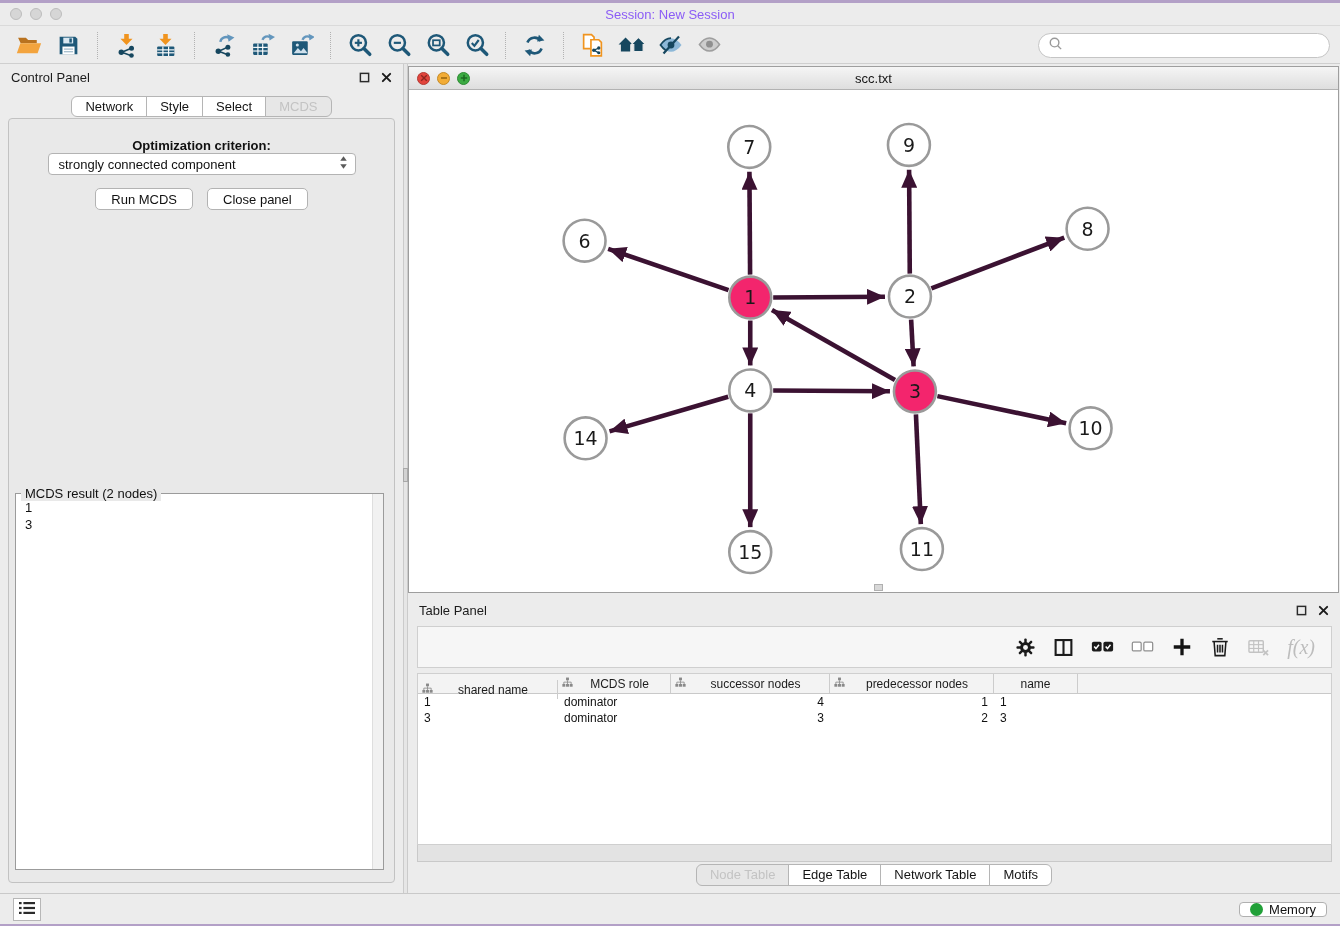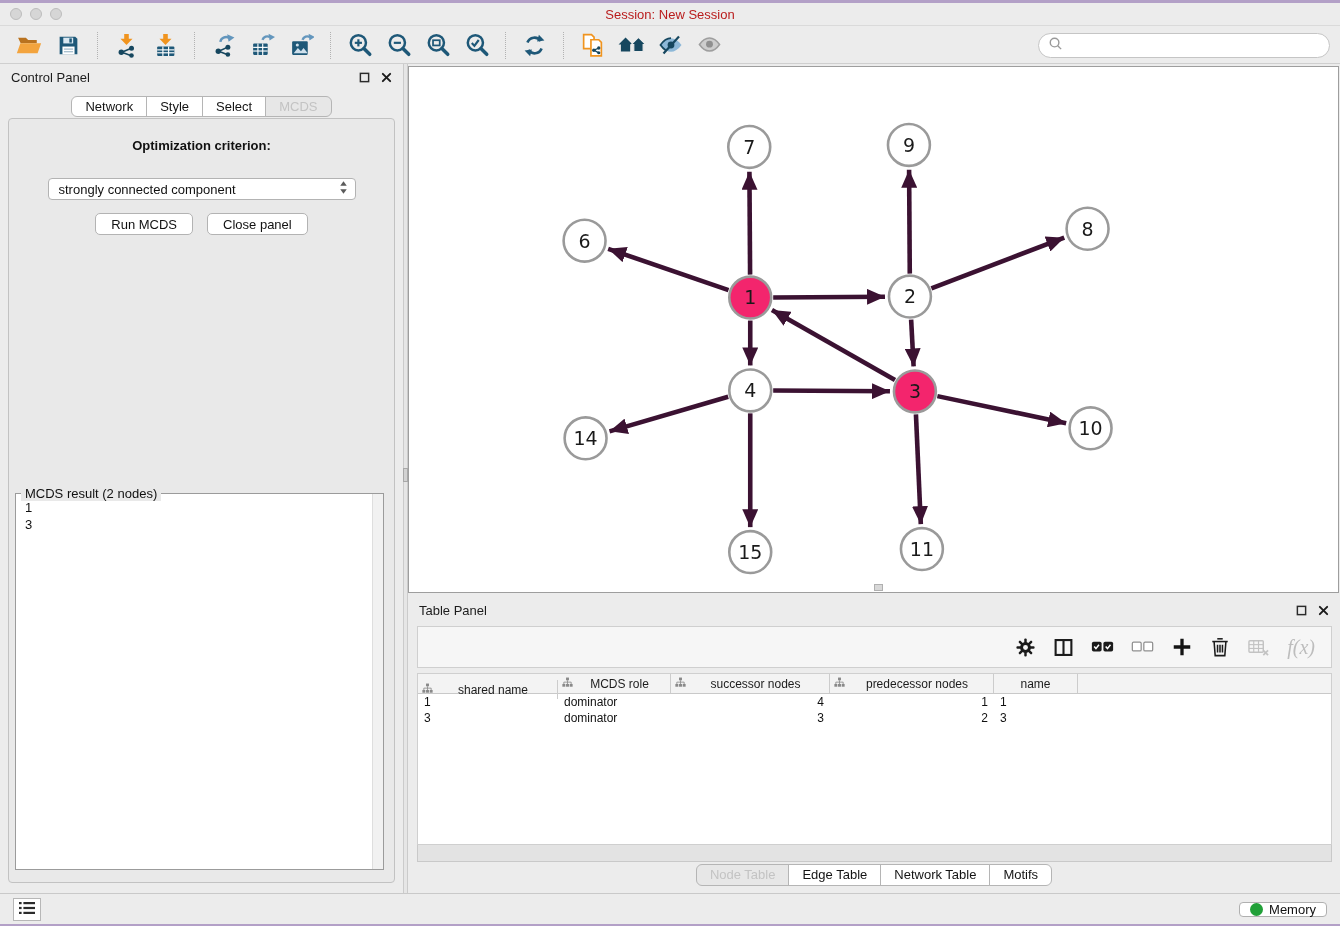--- a/index.html
+++ b/index.html
@@ -7,21 +7,21 @@
   *{box-sizing:border-box;}
   .edge-strip{position:absolute;left:0;right:0;background:#b3a0c7;z-index:50;}
   #edge-top{top:0;height:3px;}
   #edge-bottom{bottom:0;height:2px;}
 
   
   .titlebar{position:absolute;top:3px;left:0;right:0;height:23px;background:#ececec;
     border-bottom:1px solid #dadada;}
   .tl-dots{position:absolute;left:10px;top:5px;display:flex;gap:8px;}
   .tl-dot{width:12px;height:12px;border-radius:50%;background:#d6d6d6;border:1px solid #bdbdbd;padding:0;}
-  .titlebar-title{position:absolute;left:0;right:0;top:4px;text-align:center;font-size:13px;color:#b91c1c;}
+  .titlebar-title{position:absolute;left:0;right:0;top:4px;text-align:center;font-size:13px;color:#8b5cf6;}
 
   
   .toolbar{position:absolute;top:27px;left:0;right:0;height:37px;background:#ececec;
     border-bottom:1px solid #cfcfcf;display:flex;align-items:center;padding:0 10px;}
   .tb-btn{width:37px;height:31px;background:none;border:none;display:flex;align-items:center;
     justify-content:center;padding:0;margin:0 1px;}
   .tb-sep{width:1px;height:27px;border-left:1px dotted #b2b2b2;margin:0 9px;}
   .search-box{margin-left:auto;width:292px;height:25px;border:1px solid #c5c5c5;border-radius:13px;
     background:#fff;display:flex;align-items:center;padding:0 9px;gap:5px;}
   .search-box input{border:none;outline:none;flex:1;font-size:13px;font-family:inherit;background:transparent;color:#333;}
@@ -33,21 +33,21 @@
   .winbtn{background:none;border:none;padding:0;display:flex;align-items:center;}
   .cp-tabs{position:absolute;top:32px;left:0;right:0;display:flex;justify-content:center;z-index:5;}
   .tab{height:21px;line-height:19px;padding:0 13px;font-size:13px;background:#fff;color:#141414;
     border:1px solid #b5b5b5;margin-left:-1px;}
   .tab:first-child{border-radius:6px 0 0 6px;margin-left:0;}
   .tab:last-child{border-radius:0 6px 6px 0;}
   .tab.active{background:#e7e7e7;color:#c3c3c3;}
   .cp-body{position:absolute;left:8px;right:8px;top:54px;bottom:10px;background:#e9e9e9;
     border:1px solid #c2c2c2;border-radius:4px;}
   .opt-label{margin-top:19px;text-align:center;font-size:13px;color:#111;font-weight:bold;}
-  .dropdown{margin:25px auto 0;width:308px;height:22px;background:#fff;border:1px solid #b3b3b3;
+  .dropdown{margin:0 auto 0;width:308px;height:22px;background:#fff;border:1px solid #b3b3b3;
     border-radius:4px;display:flex;align-items:center;padding:0 7px 0 10px;font-size:13px;color:#111;}
   .dropdown .dd-value{flex:1;}
   .btn-row{display:flex;justify-content:center;gap:14px;margin-top:13px;}
   .push-btn{height:22px;padding:0 15px;background:#fff;border:1px solid #b3b3b3;border-radius:5px;
     font-size:13px;color:#111;font-family:Liberation Sans, sans-serif;}
   .result-box{position:absolute;left:6px;right:10px;top:374px;bottom:12px;border:1px solid #9b9b9b;
     background:#fff;}
   .result-legend{position:absolute;top:-8px;left:5px;background:#e9e9e9;padding:0 4px;font-size:13px;color:#111;}
   .result-items{padding:5px 9px;font-size:13px;color:#111;line-height:17px;}
   .result-scrollbar{position:absolute;right:0;top:0;bottom:0;width:11px;background:#f1f1f1;border-left:1px solid #dedede;}
@@ -333,20 +333,46 @@
       <div class="result-scrollbar"></div>
     </div>
   </div>
 </div>
 
 <div class="vsplit">
   <div class="vgrip"></div>
 </div>
 
 <div class="net-window">
+  <div class="net-titlebar">
+    <div class="traffic">
+      <button class="t-close">
+          <svg viewBox="0 0 8 8" width="8" height="8">
+            <g stroke="#8e2620" stroke-width="1.4">
+              <line x1="1.2" y1="1.2" x2="6.8" y2="6.8"></line>
+              <line x1="6.8" y1="1.2" x2="1.2" y2="6.8"></line>
+            </g>
+          </svg>
+        </button>
+      <button class="t-min">
+          <svg viewBox="0 0 8 8" width="8" height="8">
+            <line x1="1" y1="4" x2="7" y2="4" stroke="#9a6a12" stroke-width="1.6"></line>
+          </svg>
+        </button>
+      <button class="t-zoom">
+          <svg viewBox="0 0 8 8" width="8" height="8">
+            <g stroke="#1d6a22" stroke-width="1.5">
+              <line x1="4" y1="0.8" x2="4" y2="7.2"></line>
+              <line x1="0.8" y1="4" x2="7.2" y2="4"></line>
+            </g>
+          </svg>
+        </button>
+    </div>
+    <div class="net-title">scc.txt</div>
+  </div>
   <div class="net-canvas" id="net-canvas">
       <svg viewBox="0 0 929 503">
         <defs>
           <marker id="arrow" markerUnits="userSpaceOnUse" markerWidth="19" markerHeight="16" refX="18" refY="8" orient="auto">
             <path d="M0,0 L18,8 L0,16 z" fill="#3b1232"></path>
           </marker>
         </defs>
         <line x1="340.84768545925334" y1="185.0005043472541" x2="340.1655592834203" y2="81.99945179646292" stroke="#3b1232" stroke-width="4.6" marker-end="url(#arrow)"></line>
         <line x1="319.2466915728205" y1="200.5304904798239" x2="198.64490046432553" y2="159.11903208714793" stroke="#3b1232" stroke-width="4.6" marker-end="url(#arrow)"></line>
         <line x1="363.99955079441025" y1="207.85625280753493" x2="476.00048826694535" y2="207.15624694833159" stroke="#3b1232" stroke-width="4.6" marker-end="url(#arrow)"></line>

